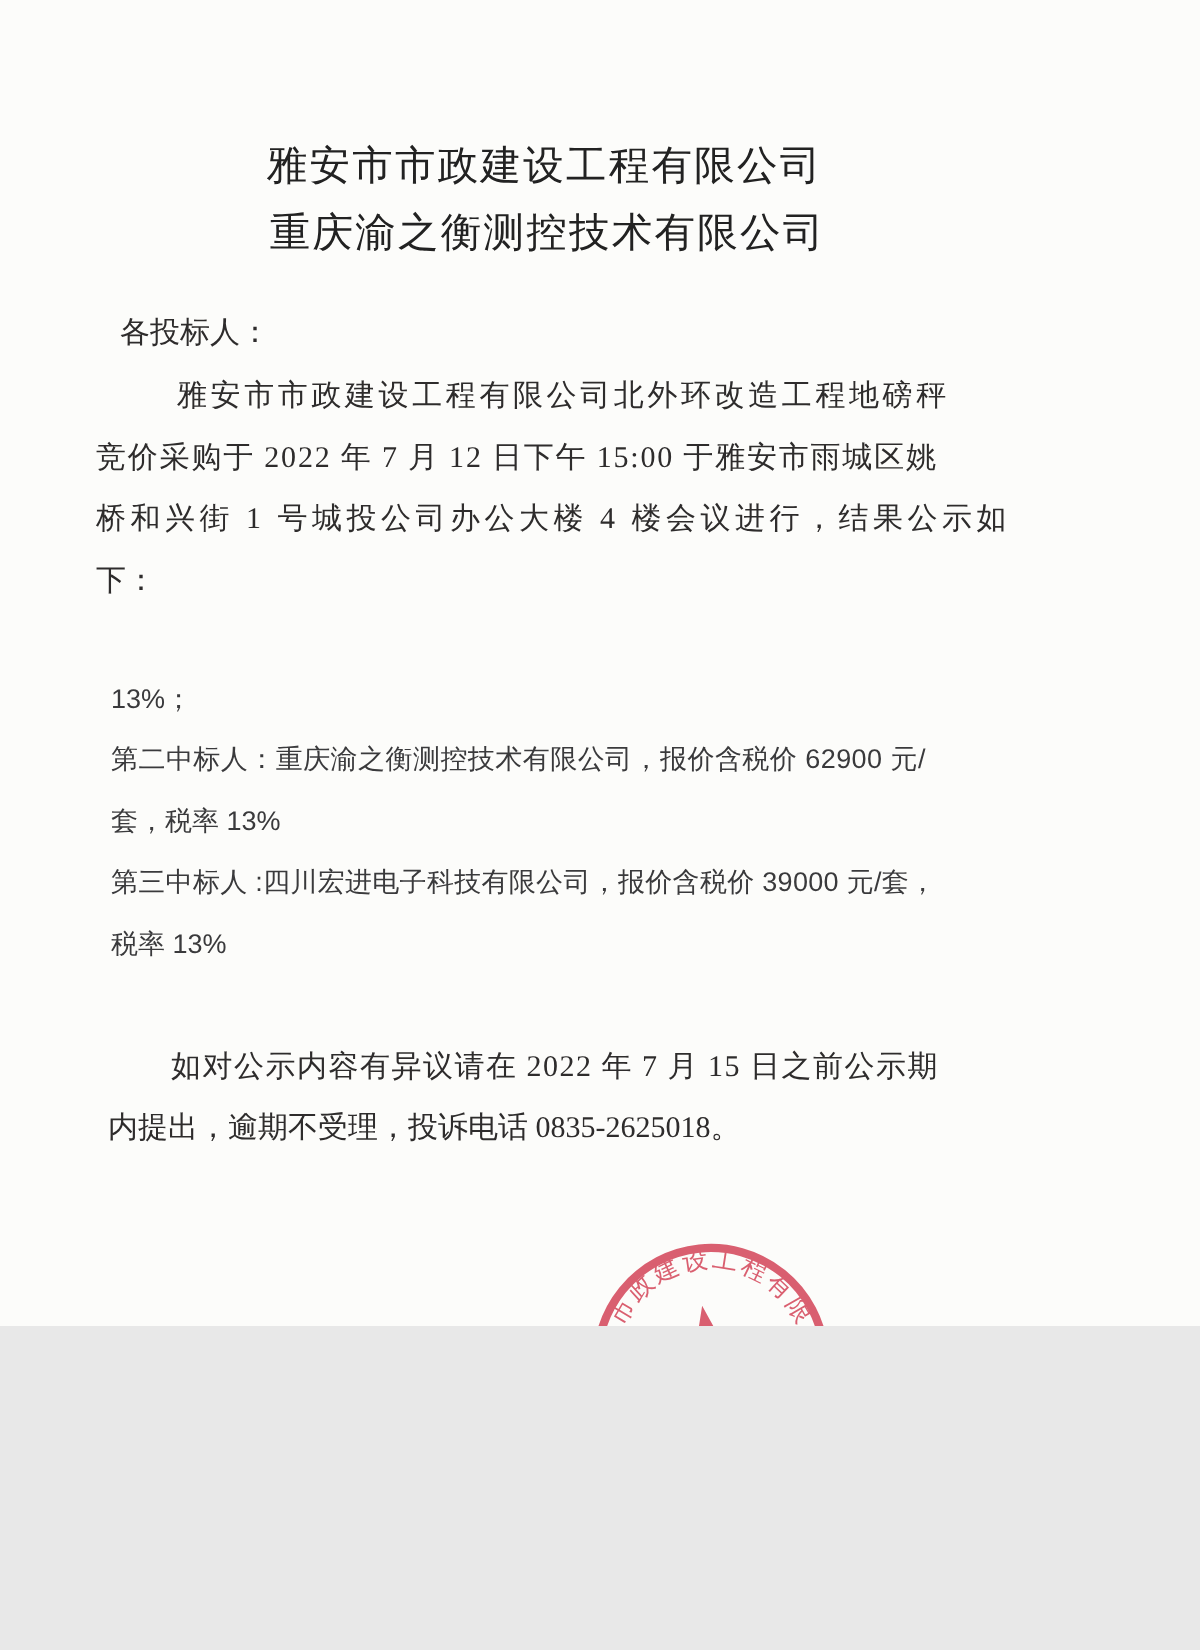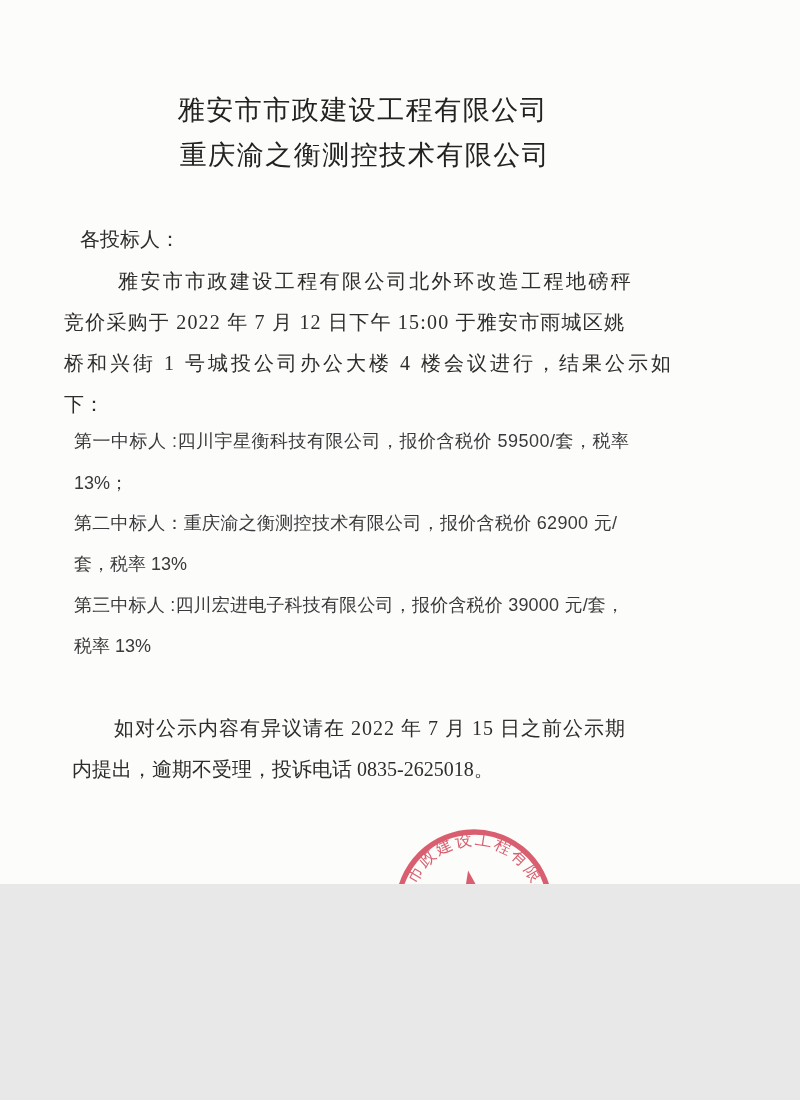--- a/index.html
+++ b/index.html
@@ -9,21 +9,20 @@
     width:800px;height:884px;
     margin:0 auto;
     background:#fcfcfa;
     overflow:hidden;
     color:#2e2c2c;
   }
   .line{
     position:absolute;
     white-space:nowrap;
     line-height:27px;
-    margin-top:17px;
   }
   .serif{
     font-family:"Liberation Serif","DejaVu Serif",serif;
     font-size:20px;
   }
   .sans{
     font-family:"Liberation Sans","DejaVu Sans",sans-serif;
     font-size:18px;
     color:#3a3a3c;
   }
@@ -54,21 +53,20 @@
   <div class="title" style="left:363px;top:92px">雅安市市政建设工程有限公司</div>
   <div class="title" style="left:365px;top:137px">重庆渝之衡测控技术有限公司</div>
 
   <div class="line serif" style="top:209px;left:80px">各投标人：</div>
 
   <div class="line serif" style="top:251px;left:64px;padding-left:54px;letter-spacing:2.4px">雅安市市政建设工程有限公司北外环改造工程地磅秤</div>
   <div class="line serif" style="top:292px;left:64px;letter-spacing:1.2px">竞价采购于 2022 年 7 月 12 日下午 15:00 于雅安市雨城区姚</div>
   <div class="line serif" style="top:333px;left:64px;letter-spacing:3px">桥和兴街 1 号城投公司办公大楼 4 楼会议进行，结果公示如</div>
   <div class="line serif" style="top:374px;left:64px">下：</div>
 
-  <div class="line sans" style="top:411px;left:74px;letter-spacing:0.5px">第一中标人 :四川宇星衡科技有限公司，报价含税价 59500/套，税率</div>
   <div class="line sans" style="top:453px;left:74px">13%；</div>
   <div class="line sans" style="top:493px;left:74px;letter-spacing:0.3px">第二中标人：重庆渝之衡测控技术有限公司，报价含税价 62900 元/</div>
   <div class="line sans" style="top:534px;left:74px">套，税率 13%</div>
   <div class="line sans" style="top:575px;left:74px;letter-spacing:0.2px">第三中标人 :四川宏进电子科技有限公司，报价含税价 39000 元/套，</div>
   <div class="line sans" style="top:616px;left:74px">税率 13%</div>
 
   <div class="line serif" style="top:698px;left:64px;padding-left:50px;letter-spacing:1px">如对公示内容有异议请在 2022 年 7 月 15 日之前公示期</div>
   <div class="line serif" style="top:739px;left:72px">内提出，逾期不受理，投诉电话 0835-2625018。</div>
 
   <div class="line serif" style="top:906px;left:328px;letter-spacing:1px">雅安市市政建设工程有限公司</div>

